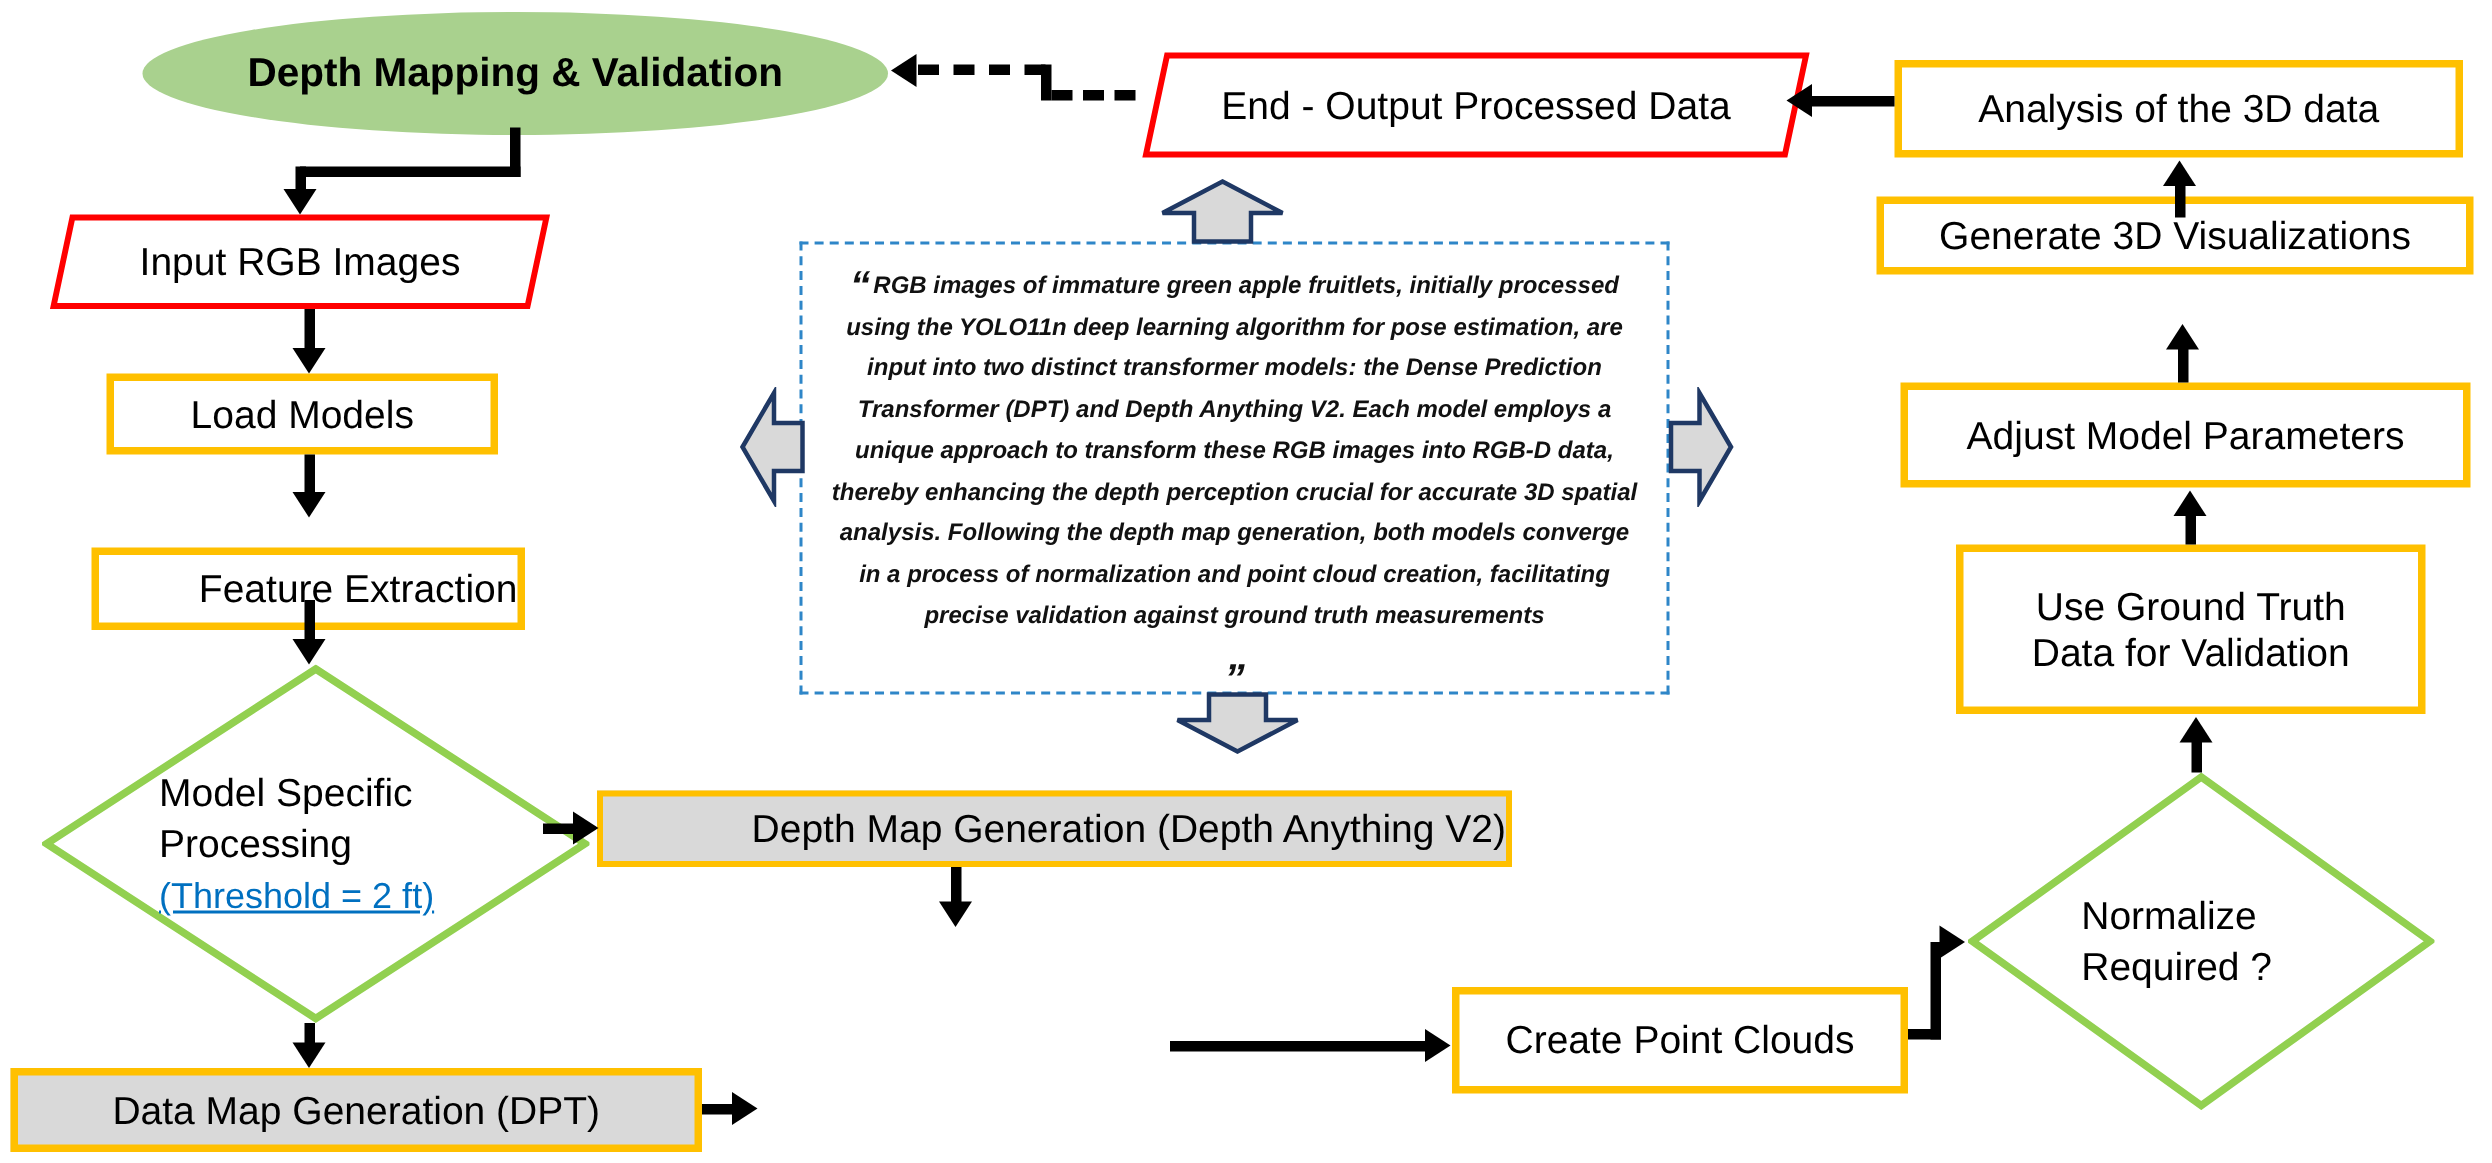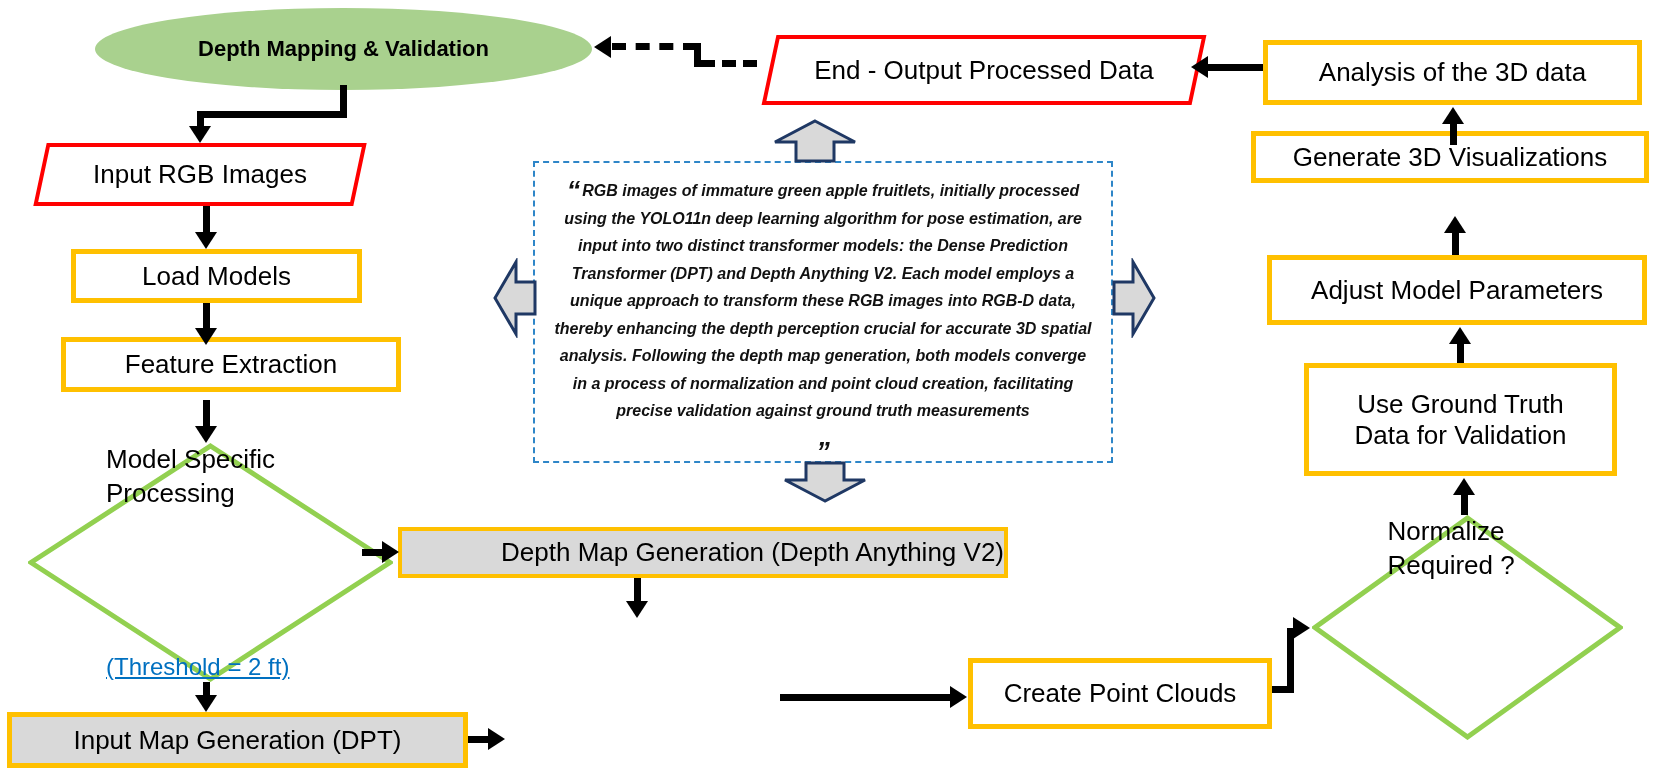--- a/index.html
+++ b/index.html
@@ -4,32 +4,32 @@
 <style>
   html,body{margin:0;padding:0;background:#fff;}
   #canvas{
     position:relative;width:1661px;height:775px;background:#ffffff;overflow:hidden;
     font-family:"Liberation Sans", sans-serif;color:#000;
   }
   .node{position:absolute;display:flex;align-items:center;justify-content:center;
     text-align:center;font-size:26px;line-height:1.18;box-sizing:border-box;color:#000;}
   .box-orange{border:5px solid #FFC000;background:#fff;}
   .box-gray{background:#D9D9D9;}
-  .ellipse{background:#A9D18E;border-radius:50%;font-weight:bold;font-size:22px;}
+  .ellipse{background:#A9D18E;border-radius:50%;font-weight:bold;font-size:27px;}
   
   .para{position:absolute;box-sizing:border-box;}
   .para-bg{position:absolute;left:0;top:0;right:0;bottom:0;border:4px solid #FF0000;
     background:#fff;transform:skewX(-12deg);}
   .para-label{position:relative;width:100%;height:100%;display:flex;align-items:center;
     justify-content:center;font-size:26px;}
   
   .diamond{position:absolute;}
   .diamond svg{position:absolute;left:0;top:0;}
   .diamond-label{position:absolute;left:0;top:0;width:100%;height:100%;display:flex;
-    flex-direction:column;align-items:center;justify-content:space-between;font-size:26px;line-height:1.3;}
+    flex-direction:column;align-items:center;justify-content:center;font-size:26px;line-height:1.3;}
   .threshold{color:#0070C0;text-decoration:underline;font-size:24px;margin-top:2px;}
   
   .seg{position:absolute;background:#000;}
   .dash-h{position:absolute;height:0;border-top:7px dashed #000;}
   .dash-v{position:absolute;width:0;border-left:7px dashed #000;}
   .h-up{position:absolute;width:0;height:0;border-left:11px solid transparent;border-right:11px solid transparent;border-bottom:17px solid #000;}
   .h-down{position:absolute;width:0;height:0;border-left:11px solid transparent;border-right:11px solid transparent;border-top:17px solid #000;}
   .h-left{position:absolute;width:0;height:0;border-top:11px solid transparent;border-bottom:11px solid transparent;border-right:17px solid #000;}
   .h-right{position:absolute;width:0;height:0;border-top:11px solid transparent;border-bottom:11px solid transparent;border-left:17px solid #000;}
   .block-arrow{position:absolute;}
@@ -48,40 +48,40 @@
 
   <div class="node ellipse" style="left:95px;top:8px;width:497px;height:82px;">
     <span>Depth Mapping &amp; Validation</span>
   </div>
 
   <div class="para" style="left:40px;top:143px;width:320px;height:63px;">
     <div class="para-bg"></div>
     <div class="para-label">Input RGB Images</div>
   </div>
 
-  <div class="node box-orange" style="left:71px;top:249px;width:291px;height:54px;">
+  <div class="node box-orange" style="left:71px;top:249px;width:261px;height:54px;">
     <span>Load  Models</span>
   </div>
 
-  <div class="node box-orange" style="left:61px;top:337px;width:340px;height:55px;">
+  <div class="node box-orange" style="left:61px;top:365px;width:289px;height:55px;justify-content:flex-end;">
     <span>Feature Extraction</span>
   </div>
 
   <div class="diamond" style="left:28px;top:443px;width:365px;height:239px;">
     <svg width="365" height="239" viewBox="0 0 365 239">
       <polygon points="182.5,3 362,119.5 182.5,236 3,119.5" fill="#ffffff" stroke="#92D050" stroke-width="5"></polygon>
     </svg>
     <div class="diamond-label" style="align-items:flex-start;padding-left:78px;box-sizing:border-box;text-align:left;">
       <span style="max-width:210px;">Model Specific Processing</span>
       <span class="threshold">(Threshold = 2 ft)</span>
     </div>
   </div>
 
   <div class="node box-orange box-gray" style="left:7px;top:712px;width:461px;height:56px;">
-    <span>Input Map Generation (DPT)</span>
+    <span>Data Map Generation (DPT)</span>
   </div>
 
   <div class="node box-orange box-gray" style="left:398px;top:527px;width:610px;height:51px;border-width:4px;justify-content:flex-end;">
     <span>Depth Map Generation (Depth Anything V2)</span>
   </div>
 
 
   <div class="node box-orange" style="left:968px;top:658px;width:304px;height:71px;">
     <span>Create Point Clouds</span>
   </div>

